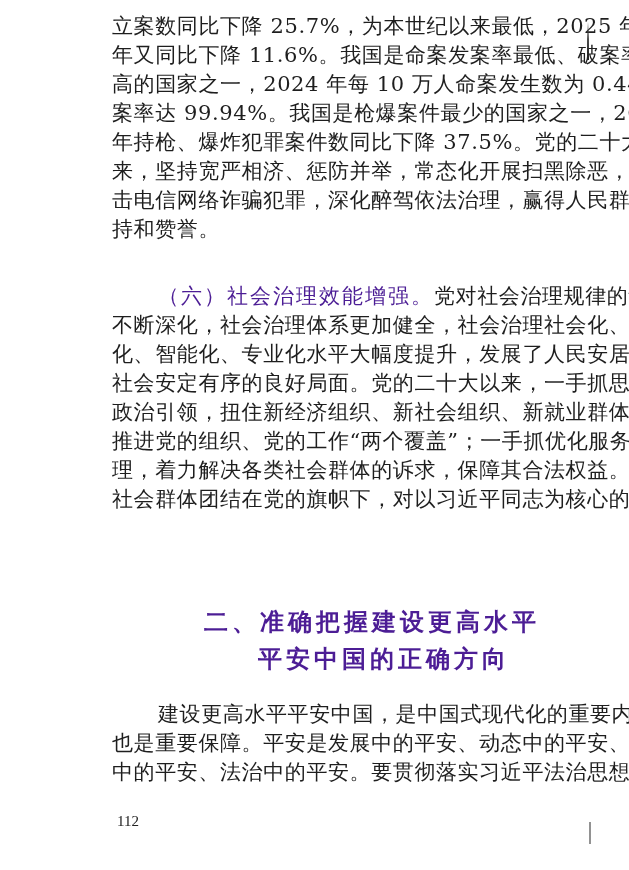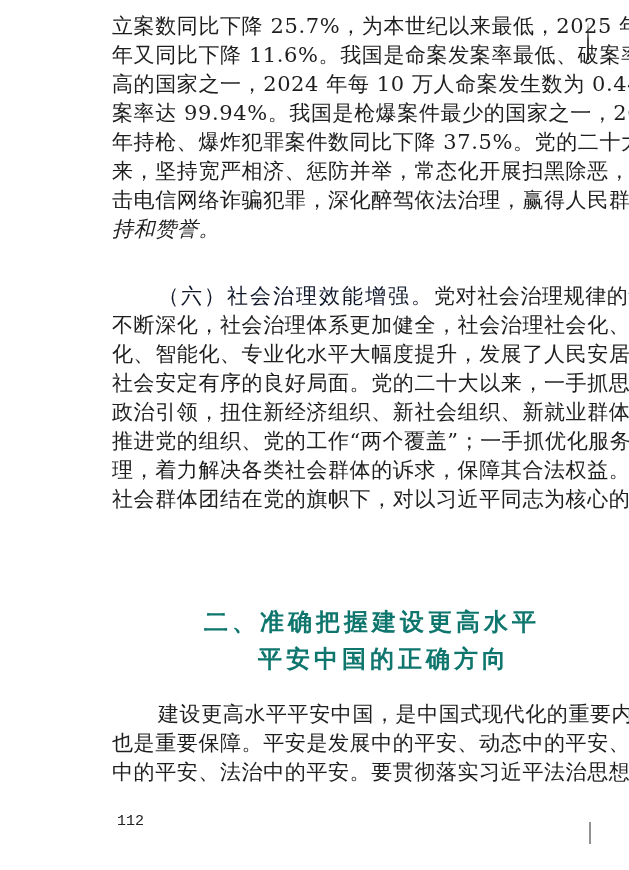--- a/index.html
+++ b/index.html
@@ -32,47 +32,46 @@
       line-height: 29px;
       font-size: 21px;
       letter-spacing: 0.6px;
       white-space: nowrap;
       text-align: justify;
       text-align-last: justify;
       color: #1e1e1e;
     }
     .line.last {
       text-align-last: left;
-      font-style: italic;
     }
     .line.indent {
       padding-left: 46px;
     }
     .kai {
       font-family: Liberation Mono, monospace;
       font-weight: normal;
       letter-spacing: 2px;
-      color: #0f172a;
+      color: #4c1d95;
       margin-top: 7px;
     }
     .heading {
       position: absolute;
       font-family: "DejaVu Sans", "Liberation Sans", sans-serif;
       font-weight: bold;
       font-size: 24px;
       letter-spacing: 4px;
       line-height: 36px;
       white-space: nowrap;
-      color: #0f766e;
+      color: #4c1d95;
     }
     .page-number {
       position: absolute;
       left: 117px;
       top: 813px;
-      font-family: Liberation Mono, monospace;
+      font-family: Liberation Serif, serif;
       font-size: 15px;
       color: #222;
     }
     .edge-mark {
       position: absolute;
       width: 2px;
       background: linear-gradient(to bottom, rgba(60,60,60,0) 0%, rgba(60,60,60,0.9) 45%, rgba(30,30,30,1) 100%);
     }
     .edge-mark.top { left: 587px; top: 22px; height: 38px; }
     .edge-mark.bottom { left: 589px; top: 822px; height: 22px; background: #777; opacity: 0.8; }

